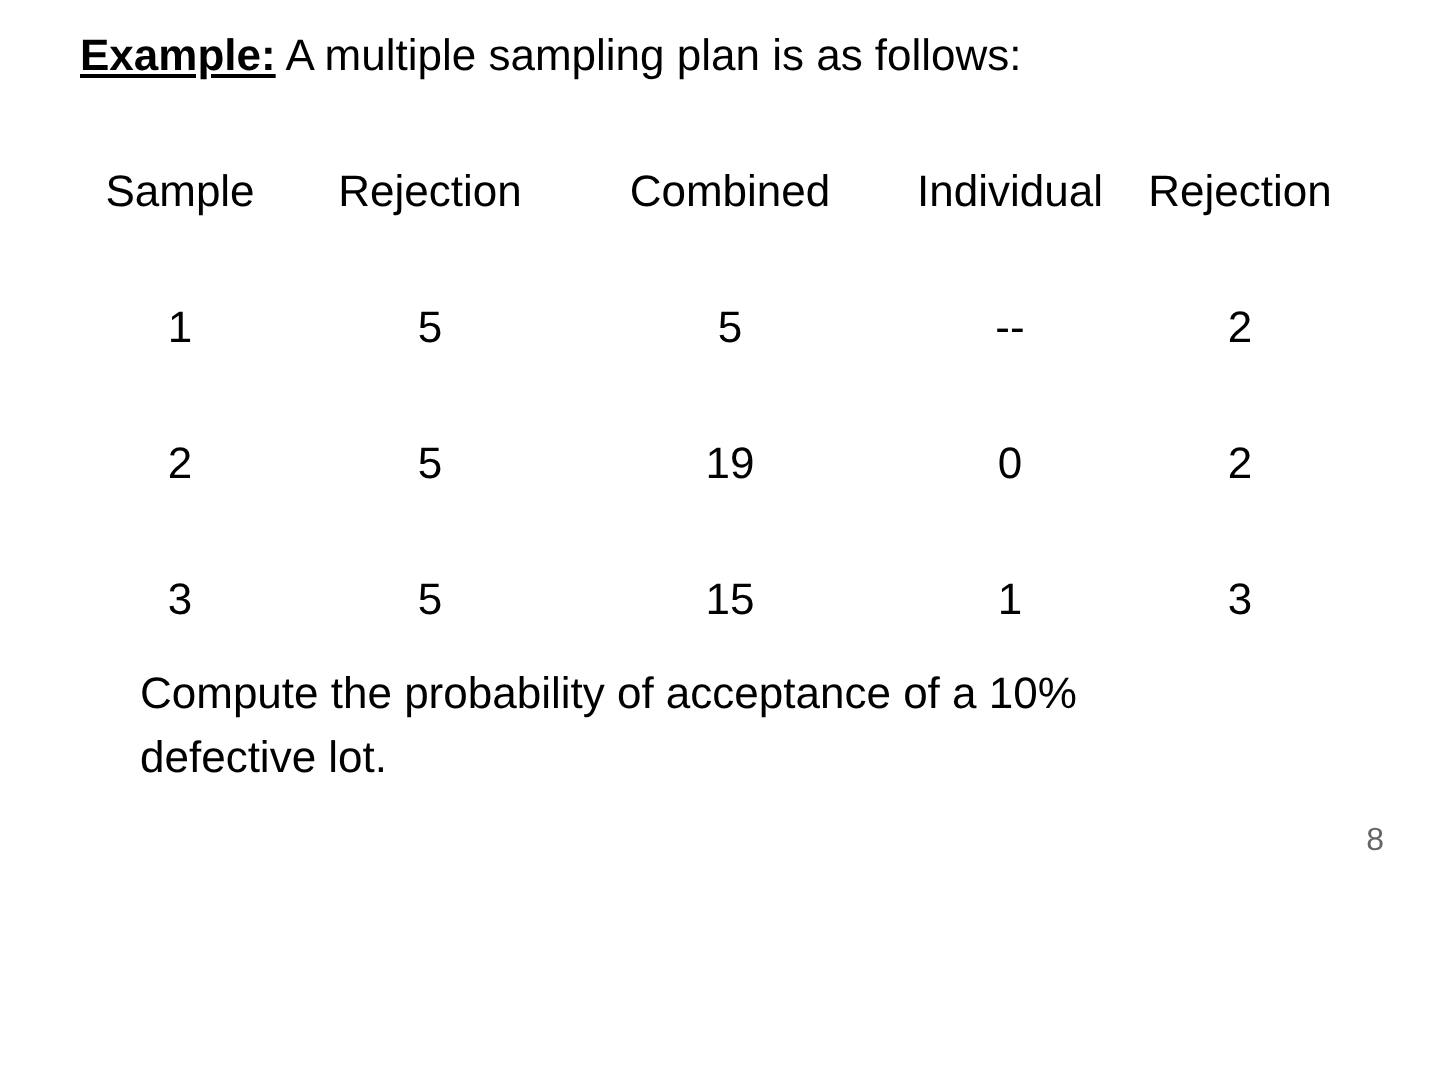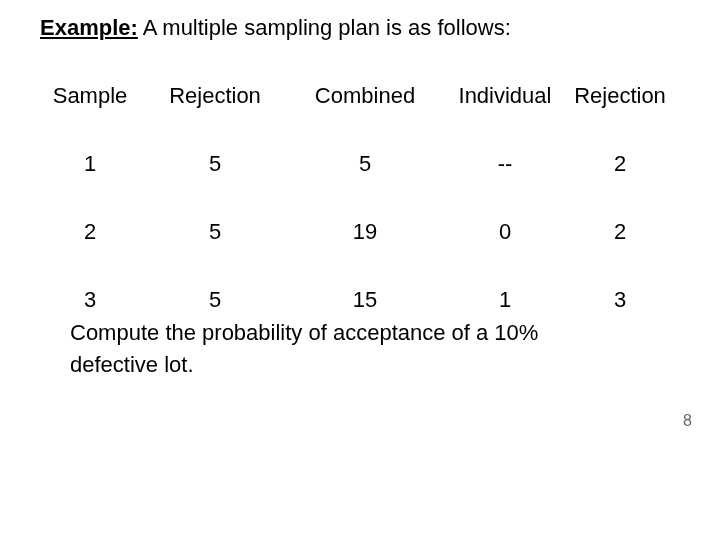--- a/index.html
+++ b/index.html
@@ -34,21 +34,21 @@
   .c {
     display: inline-block;
     text-align: center;
   }
   .c1 { width: 100px; }
   .c2 { width: 150px; }
   .c3 { width: 150px; margin-top: 36px; }
   .c4 { width: 130px; }
   .c5 { width: 100px; }
   .question {
-    margin-top: 2px;
+    margin-top: 16px;
     padding-left: 30px;
     max-width: 560px;
   }
   .page-number {
     position: absolute;
     right: 28px;
     bottom: 22px;
     font-size: 16px;
     color: #666;
   }

